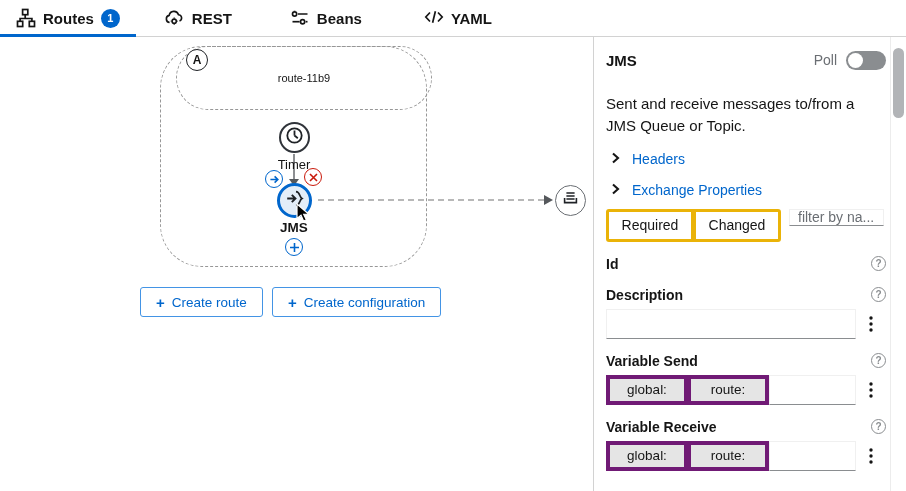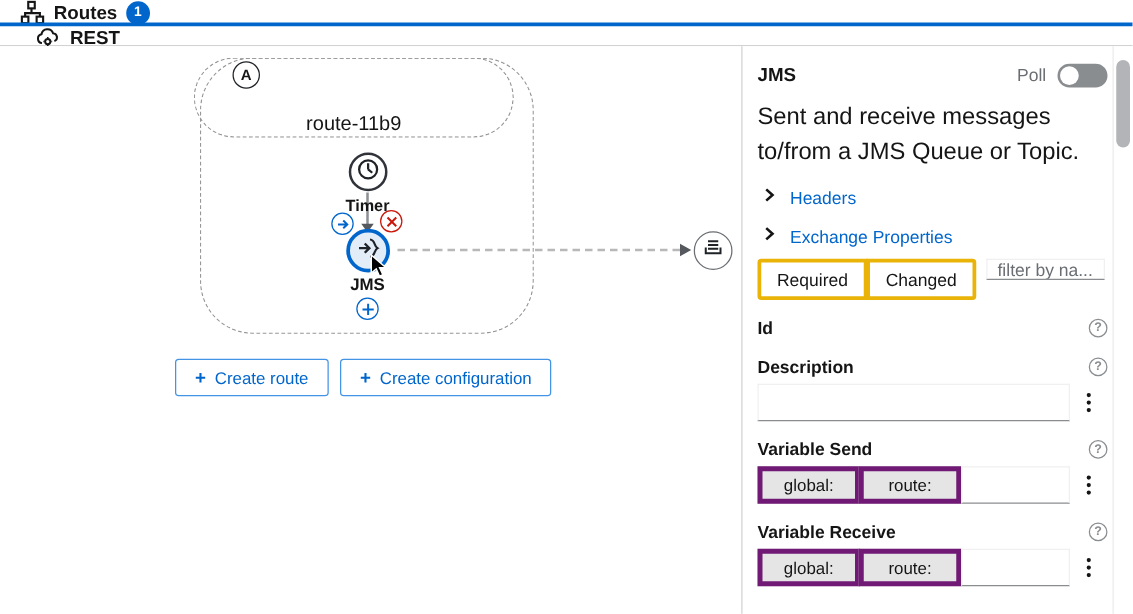--- a/index.html
+++ b/index.html
@@ -1,50 +1,50 @@
 <!DOCTYPE html>
 <html><head>
 <meta charset="utf-8">
 <style>
   * { margin:0; padding:0; box-sizing:border-box; }
   html,body { width:906px; height:491px; overflow:hidden; background:#fff;
     font-family:"Liberation Sans", sans-serif; color:#151515; }
 
   
   .tabbar { position:absolute; left:0; top:0; width:906px; height:37px;
-    background:#fff; border-bottom:1px solid #d2d2d2; display:flex; align-items:stretch;flex-direction:column; }
+    background:#fff; border-bottom:1px solid #d2d2d2; display:flex; align-items:stretch; }
   .tab { position:relative; display:flex; align-items:center; gap:7px; padding:0 16px;
     font-size:15px; font-weight:700; color:#151515; cursor:pointer; }
   .tab svg { display:block; }
   .tab.active::after { content:""; position:absolute; left:0; right:0; bottom:-1px;
     height:3px; background:#0066cc; }
   .tab-badge { background:#0066cc; color:#fff; font-size:11px; font-weight:700;
     min-width:19px; height:19px; border-radius:10px; display:flex; align-items:center;
     justify-content:center; padding:0 5px; }
   .m1{margin-left:12px}.m2{margin-left:26px}.m3{margin-left:30px}
 
   
   .canvas { position:absolute; left:0; top:37px; width:593px; height:454px; background:#fff; }
   .abs { position:absolute; }
   .route-outer { left:160px; top:9px; width:267px; height:221px;
     border:1px dashed #979797; border-radius:42px; }
-  .route-header { left:155px; top:9px; width:256px; height:64px;
+  .route-header { left:176px; top:9px; width:256px; height:64px;
     border:1px dashed #979797; border-radius:32px;
-    display:flex; align-items:flex-end; justify-content:center; font-size:16px; }
+    display:flex; align-items:center; justify-content:center; font-size:11px; }
   .route-badge { left:186px; top:12px; width:22px; height:22px; border:1.5px solid #1f2226;
     border-radius:50%; background:#fff; display:flex; align-items:center;
     justify-content:center; font-size:12px; font-weight:700; z-index:2; }
   .timer-node { left:279px; top:85px; width:31px; height:31px; border:2px solid #30343a;
     border-radius:50%; background:#fff; display:flex; align-items:center; justify-content:center; z-index:2;}
   .down-line { left:293px; top:117px; width:0; height:27px; border-left:2px solid #8d8f92; }
   .down-arrow { left:289px; top:142px; width:0; height:0;
     border-left:5px solid transparent; border-right:5px solid transparent;
     border-top:7px solid #55585c; }
   .node-label { width:90px; text-align:center; font-size:13px; color:#151515; z-index:3;}
-  .timer-label { left:249px; top:120px;font-weight:bold; }
+  .timer-label { left:249px; top:120px; }
   .jms-label { left:249px; top:183px; font-weight:700; font-size:13.5px; }
   .icon-circle { width:18px; height:18px; border-radius:50%; background:#fff;
     display:flex; align-items:center; justify-content:center; z-index:4; }
   .insert-icon { left:265px; top:133px; border:1.5px solid #0066cc; }
   .delete-icon { left:304px; top:131px; border:1.5px solid #c9190b; }
   .jms-node { left:277px; top:146px; width:35px; height:35px; border:3px solid #0066cc;
     border-radius:50%; background:#e3edf8; display:flex; align-items:center;
     justify-content:center; z-index:3; }
   .plus-icon { left:285px; top:201px; border:1.5px solid #0066cc; }
   .dash-line { left:318px; top:162px; width:226px; height:0; border-top:2px dashed #b8b8b8; }
@@ -64,21 +64,21 @@
   .panel { position:absolute; left:593px; top:37px; width:297px; height:454px;
     background:#fff; border-left:1px solid #d2d2d2; padding:12px 4px 0 12px; }
   .panel-head { display:flex; align-items:center; justify-content:space-between; height:22px; }
   .panel-title { font-size:15px; font-weight:700; }
   .poll-wrap { display:flex; align-items:center; gap:9px; }
   .poll-label { font-size:14px; color:#6a6e73; }
   .toggle { width:40px; height:19px; border-radius:10px; background:#8a8d90;
     position:relative; cursor:pointer; }
   .toggle-knob { position:absolute; left:2px; top:2px; width:15px; height:15px;
     border-radius:50%; background:#fff; }
-  .panel-desc { margin-top:9px; font-size:19px; line-height:1.45; color:#151515; }
+  .panel-desc { margin-top:22px; font-size:15px; line-height:1.45; color:#151515; }
   .sections { margin-top:7px; }
   .section-row { display:flex; align-items:center; gap:11px; height:31px;
     padding-left:4px; cursor:pointer; }
   .section-label { font-size:14px; color:#0066cc; }
   .filter-row { display:flex; margin-top:3px; }
   .seg-btn { width:88px; height:33px; background:#fff; border:3px solid #eab308;
     font-size:14px; color:#151515; font-family:inherit; cursor:pointer; }
   .seg-btn:first-child { border-radius:3px 0 0 3px; }
   .seg-btn + .seg-btn { margin-left:-1px; border-radius:0 3px 3px 0; }
   .filter-input { margin-left:8px; width:95px; height:17px; border:1px solid #f0f0f0;

